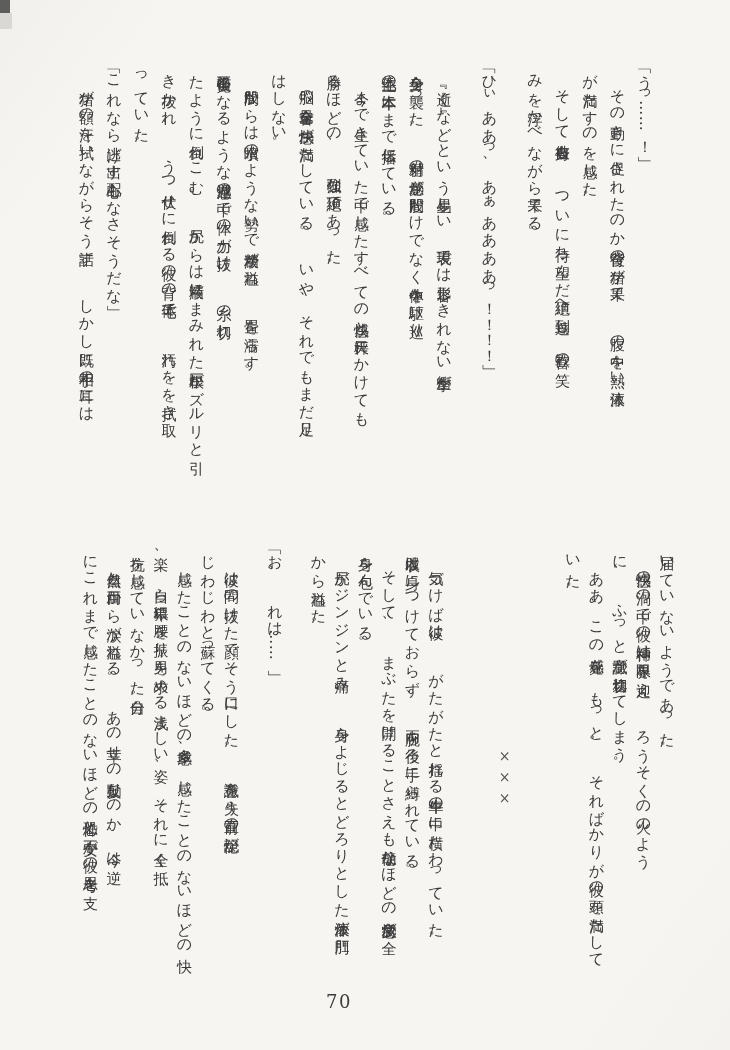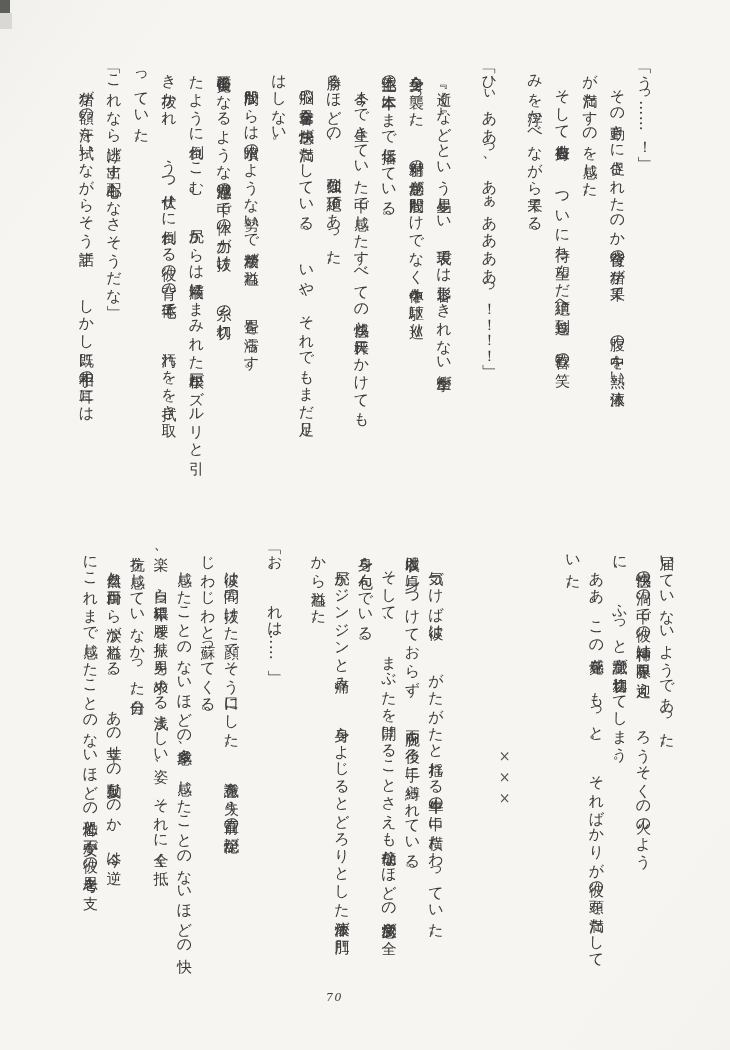--- a/index.html
+++ b/index.html
@@ -47,24 +47,23 @@
   .vline.divider {
     text-align: center;
     letter-spacing: 5px;
     color: #555;
     font-size: 14px;
   }
   .page-number {
     position: absolute;
     top: 991px;
     left: 326px;
-    font-size: 11px;
+    font-size: 18px;
     color: #3d3d3d;
     letter-spacing: 1.5px;
-    font-style: italic;
   }
 </style>
 </head>
 <body>
 
 <div class="page">
   <div class="scan-corner-dark"></div>
   <div class="scan-corner-light"></div>
 
   <div class="vblock vblock-top">

